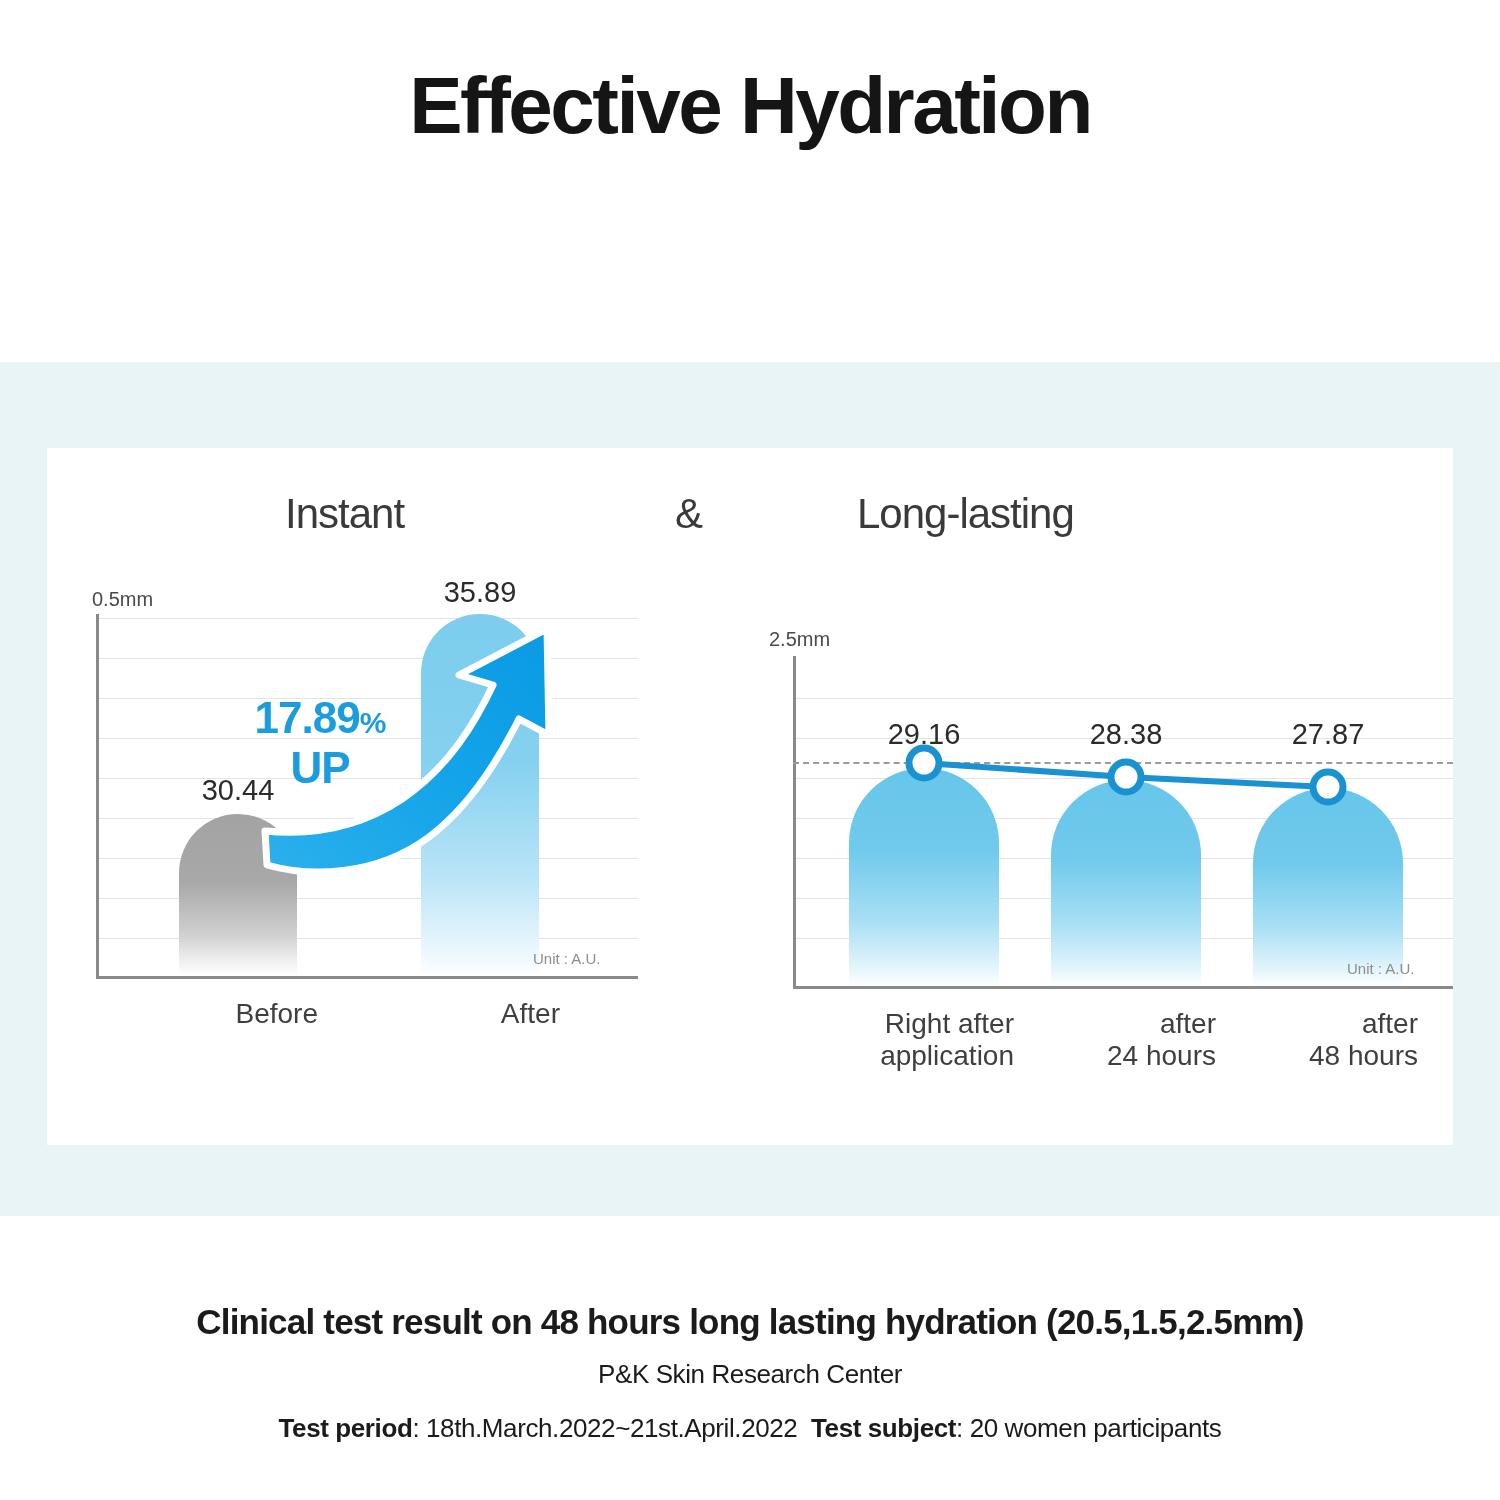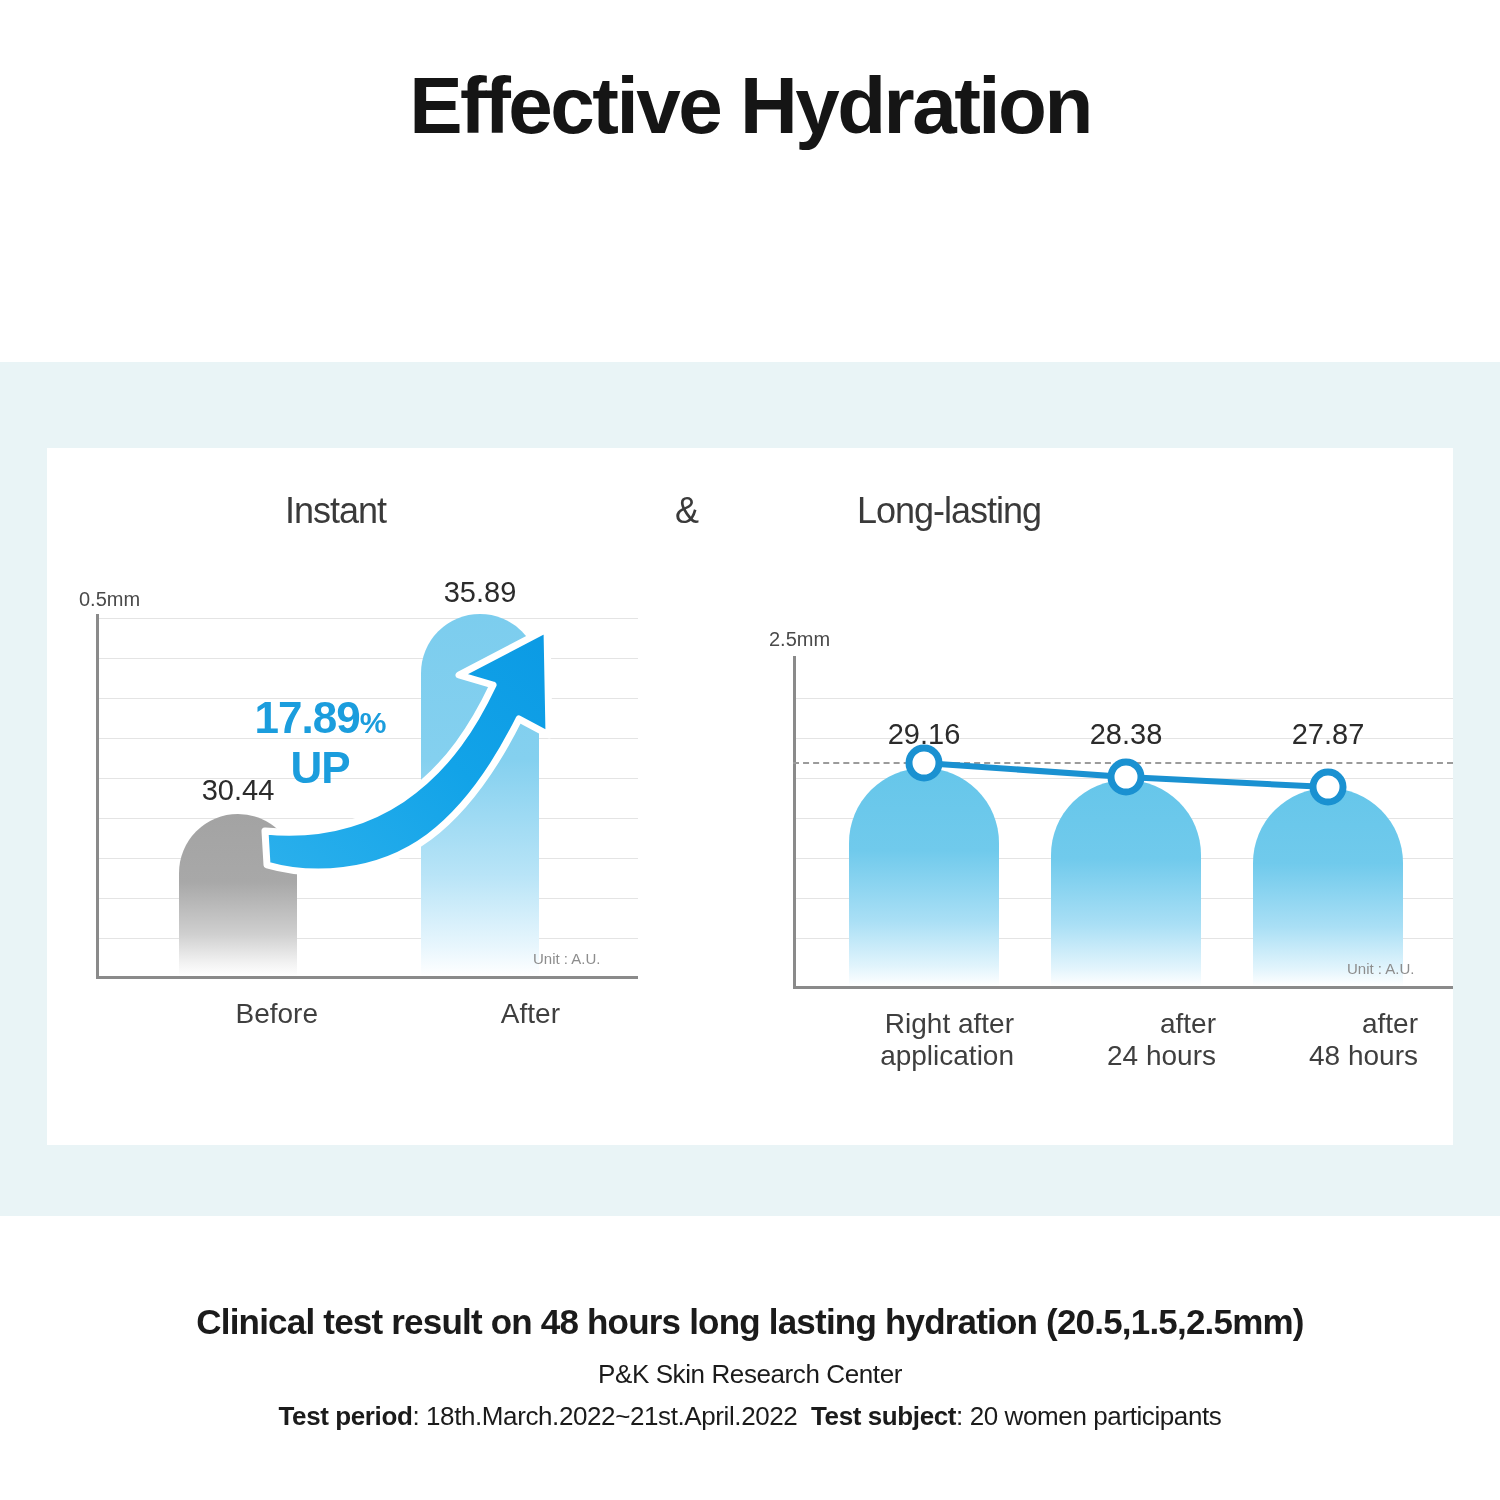--- a/index.html
+++ b/index.html
@@ -41,21 +41,21 @@
   }
 
   
   .sec-head {
     position: absolute;
     top: 42px; left: 0; width: 1406px;
     height: 80px;
   }
   .sec-head span {
     position: absolute;
-    font-size: 36px;
+    font-size: 42px;
     color: #3a3a3a;
     font-weight: normal;
     letter-spacing: -1px;
     white-space: nowrap;
   }
   .sec-head .instant { left: 238px; top: 0; }
   .sec-head .amp     { left: 628px; top: 0; }
   .sec-head .longl   { left: 810px; top: 0; }
 
   
@@ -159,21 +159,21 @@
     font-size: 26px;
     font-weight: normal;
     letter-spacing: -0.4px;
     margin-top: 14px;
     line-height: 1.3;
   }
   .footer .f3 {
     font-size: 26px;
     font-weight: normal;
     letter-spacing: -0.4px;
-    margin-top: 8px;
+    margin-top: 20px;
     line-height: 1.3;
   }
   .footer .f3 b { font-weight: bold; }
 </style>
 </head>
 <body>
 
 <div class="headline">
   <span class="l1">Effective Hydration</span>
 </div>
@@ -183,21 +183,21 @@
 <div class="card">
 
   <div class="sec-head">
     <span class="instant">Instant</span>
     <span class="amp">&amp;</span>
     <span class="longl">Long-lasting</span>
   </div>
 
   <div class="chart" style="left:0px; top:130px; width:660px; height:510px;">
 
-    <div class="axis-unit-label" style="left:32px; top:10px;">0.5mm</div>
+    <div class="axis-unit-label" style="left:45px; top:10px;">0.5mm</div>
 
     <div class="gridline" style="left:51px; top:40px;  width:540px;"></div>
     <div class="gridline" style="left:51px; top:80px;  width:540px;"></div>
     <div class="gridline" style="left:51px; top:120px; width:540px;"></div>
     <div class="gridline" style="left:51px; top:160px; width:540px;"></div>
     <div class="gridline" style="left:51px; top:200px; width:540px;"></div>
     <div class="gridline" style="left:51px; top:240px; width:540px;"></div>
     <div class="gridline" style="left:51px; top:280px; width:540px;"></div>
     <div class="gridline" style="left:51px; top:320px; width:540px;"></div>
     <div class="gridline" style="left:51px; top:360px; width:540px;"></div>

